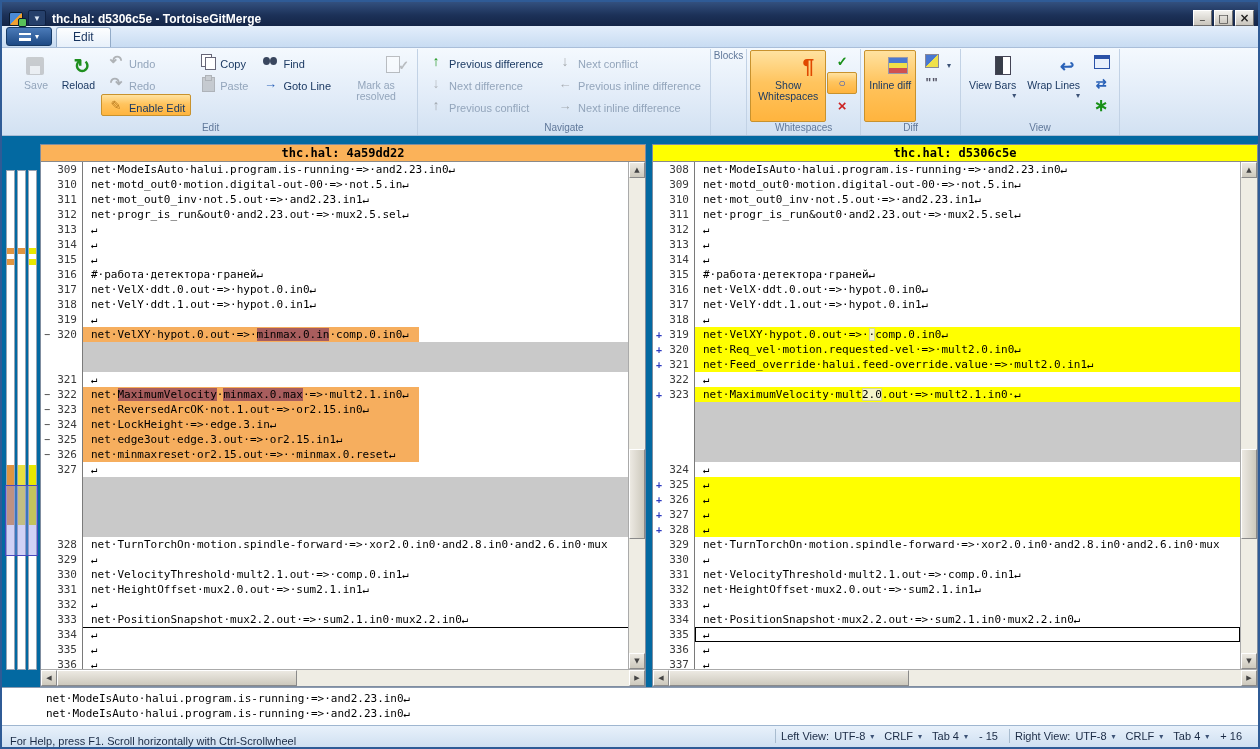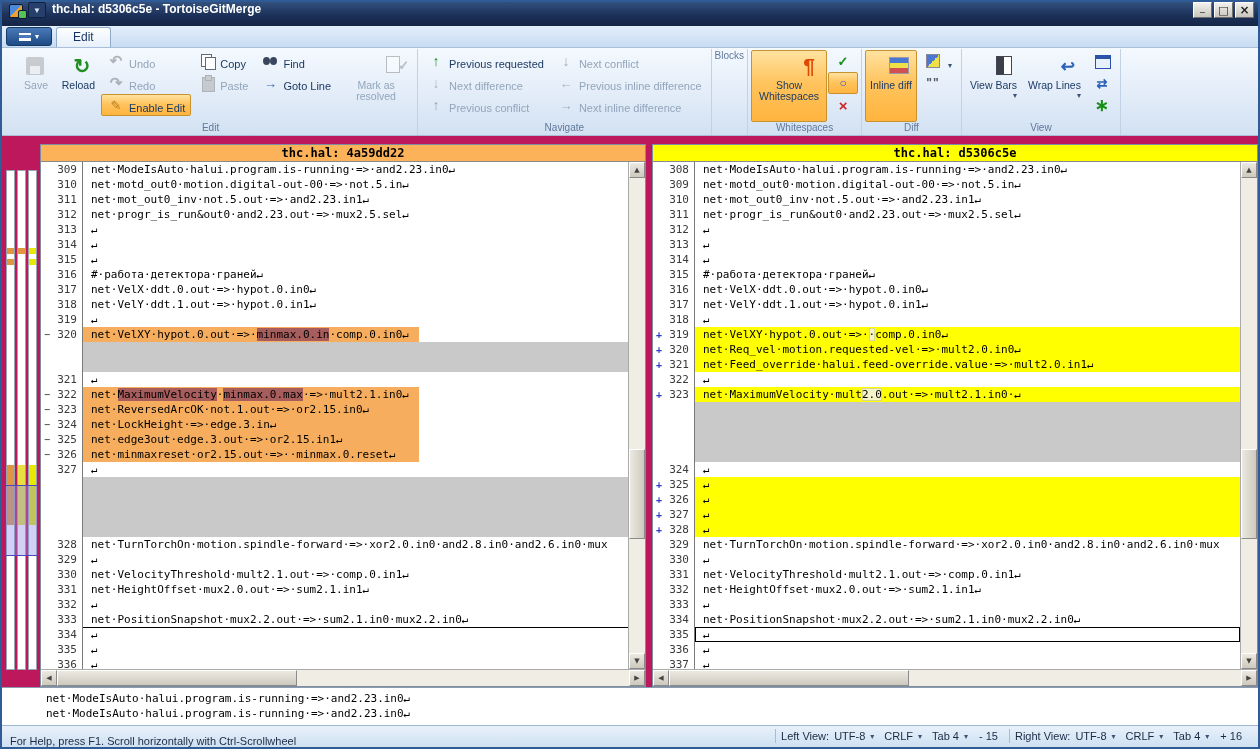--- a/index.html
+++ b/index.html
@@ -1,20 +1,20 @@
 <!DOCTYPE html>
 <html><head>
 <meta charset="utf-8">
 <style>
   *{box-sizing:border-box;margin:0;padding:0}
   html,body{width:1260px;height:749px;overflow:hidden;font-family:"Liberation Sans",sans-serif}
   .window{width:1260px;height:749px;display:flex;flex-direction:column;border:2px solid #2f5b96;background:#cddcec}
 
   
-  .titlebar{height:24px;flex:0 0 24px;background:linear-gradient(180deg,#33507e 0%,#1c3158 55%,#142547 100%);display:flex;align-items:flex-start;padding:0 4px;color:#fff}
+  .titlebar{height:24px;flex:0 0 24px;background:linear-gradient(180deg,#33507e 0%,#1c3158 55%,#142547 100%);display:flex;align-items:flex-end;padding:0 4px;color:#fff}
   .app-icon{width:16px;height:16px;margin:0 3px;position:relative;display:inline-block}
   .app-icon::before{content:"";position:absolute;left:0;top:2px;width:12px;height:12px;background:linear-gradient(135deg,#4a8ad8 0 50%,#f0a030 50% 100%);border:1px solid #0a1a30;border-radius:2px}
   .app-icon::after{content:"";position:absolute;left:9px;top:8px;width:7px;height:7px;background:#58c058;border:1px solid #0a1a30;border-radius:2px}
   .qa-btn{width:18px;height:16px;margin-right:6px;background:#26406b;border:1px solid #0f2142;border-radius:2px;color:#dce6f4;font-size:8px;display:flex;align-items:center;justify-content:center}
   .qa-btn::before{content:"▼"}
   .title-text{font-size:12px;font-weight:bold;white-space:nowrap}
   .win-btns{margin-left:auto;display:flex;gap:2px}
   .wbtn{width:19px;height:16px;background:linear-gradient(#f2f1ee,#c9c5bc);border:1px solid;border-color:#fff #6e6e6e #6e6e6e #fff;font-size:9px;color:#222;display:flex;align-items:center;justify-content:center;font-family:"DejaVu Sans",sans-serif}
   .wbtn.min::before{content:"─";font-size:8px;margin-top:5px}
   .wbtn.max::before{content:"□";font-size:11px}
@@ -84,21 +84,21 @@
   .i-inline-diff::before{content:"";position:absolute;left:3px;top:3px;width:18px;height:15px;border:1px solid #99a;background:linear-gradient(180deg,#4a78d0 0 33%,#f0e048 33% 66%,#d05050 66% 100%)}
   .i-colors::before{content:"";position:absolute;left:2px;top:2px;width:12px;height:12px;border:1px solid #889;background:linear-gradient(135deg,#4a78d0 0 50%,#f0e048 50% 100%)}
   .i-quotes::before{content:'""';font-size:12px;font-weight:bold;color:#556;letter-spacing:1px}
   .i-view-bars::before{content:"";position:absolute;left:5px;top:2px;width:14px;height:17px;border:1px solid #445;background:linear-gradient(90deg,#3a3f4a 0 50%,#fff 50% 100%)}
   .i-wrap-lines::before{content:"↩";font-size:17px;font-weight:bold;color:#2a62b8}
   .i-window::before{content:"";position:absolute;left:2px;top:3px;width:14px;height:12px;border:1px solid #2a52a8;background:#e8f0fc;box-shadow:inset 0 3px 0 #2a52a8}
   .i-switch::before{content:"⇄";font-size:13px;font-weight:bold;color:#2a62b8}
   .i-collapse::before{content:"∗";font-size:17px;font-weight:bold;color:#189018}
 
   
-  .main{flex:1;display:flex;padding-top:8px;background:#be185d;min-height:0}
+  .main{flex:1;display:flex;padding-top:8px;background:#0369a1;min-height:0}
   .locator{width:38px;flex:0 0 38px;display:flex;gap:2px;padding:26px 3px 17px 4px;position:relative}
   .strip{flex:1;background:#fff;border:1px solid #98a4b4;position:relative}
   .lmark{position:absolute;left:0;right:0}
   .viewport{position:absolute;left:3px;right:2px;border:1px solid #4848c0;background:rgba(140,140,230,.40)}
 
   .pane{flex:1;display:flex;flex-direction:column;border:1px solid #7f8da0;background:#fff;min-width:0}
   .pane-header{height:17px;flex:0 0 17px;line-height:17px;text-align:center;font-weight:bold;font-size:12px;font-family:"DejaVu Sans Mono","DejaVu Sans",monospace;border-bottom:1px solid #8a8a8a}
   .left-header{background:#fbb259}
   .right-header{background:#ffff00}
   .pane-body{flex:1;display:flex;min-height:0}
@@ -214,21 +214,21 @@
             <span class="lbl">Mark as resolved</span>
           </div>
         </div>
         <div class="rglabel">Edit</div>
       </div>
       <div class="rgroup">
         <div class="ritems">
           <div class="rcol">
             <div class="rbtn small">
               <span class="icon i-prev-diff"></span>
-              <span class="lbl">Previous requested</span>
+              <span class="lbl">Previous difference</span>
             </div>
             <div class="rbtn small disabled">
               <span class="icon i-next-diff"></span>
               <span class="lbl">Next difference</span>
             </div>
             <div class="rbtn small disabled">
               <span class="icon i-prev-conflict"></span>
               <span class="lbl">Previous conflict</span>
             </div>
           </div>

